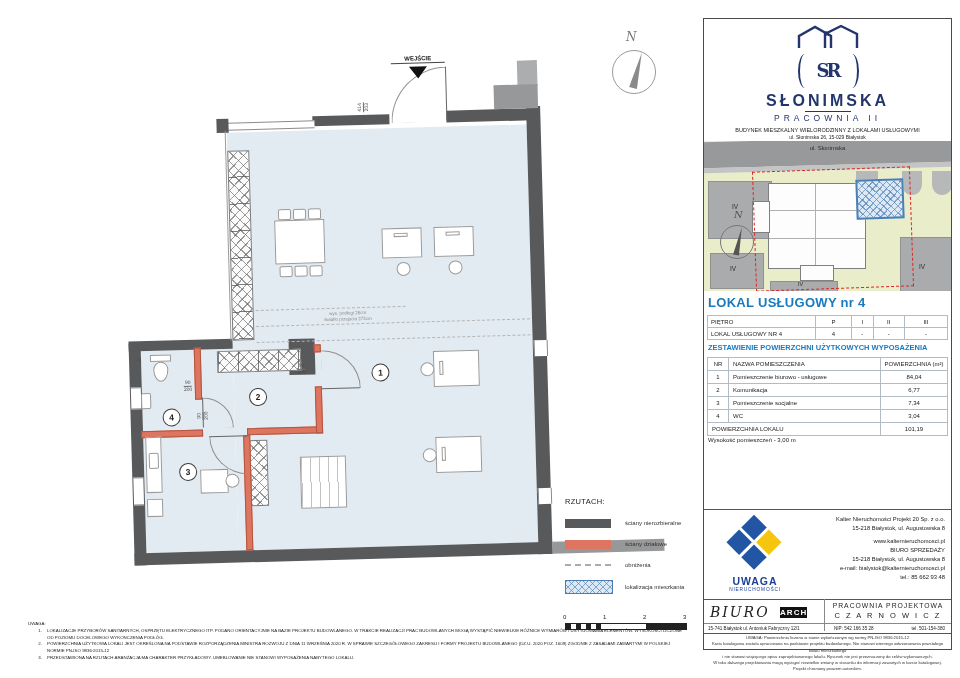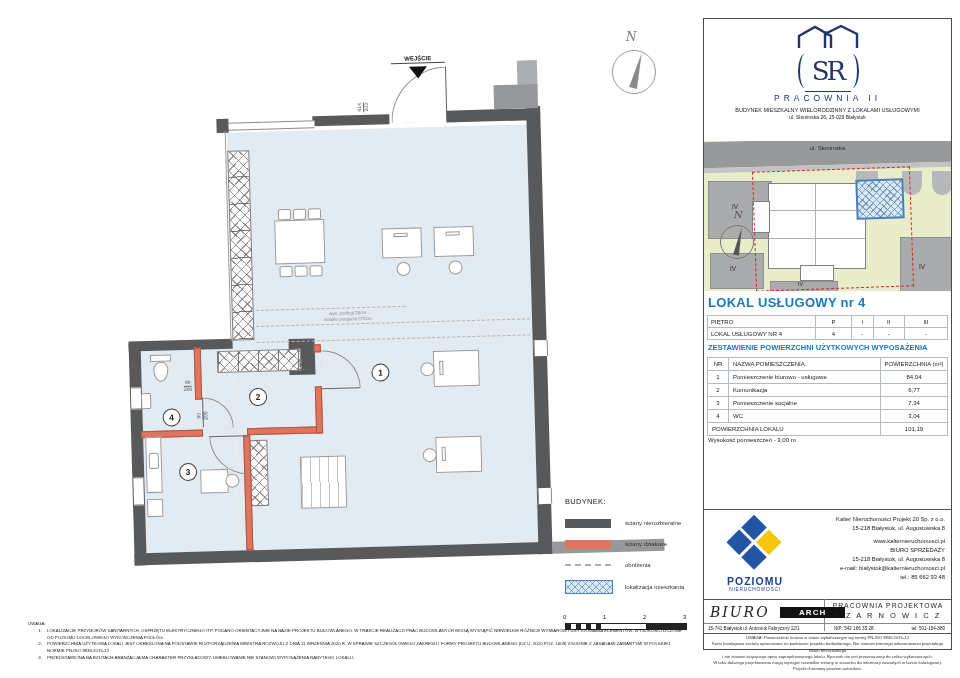--- a/index.html
+++ b/index.html
@@ -176,21 +176,21 @@
 
 </div>
 
 <div>
   <div style="position:absolute;left:626px;top:30px;font-size:12px;color:#777;font-family:'DejaVu Serif',serif;font-style:italic;">N</div>
   <div style="position:absolute;left:612px;top:50px;width:42px;height:42px;border:1px solid #9a9a9a;border-radius:50%;"></div>
   <div style="position:absolute;left:629px;top:52px;width:0;height:0;border-left:4px solid transparent;border-right:4px solid transparent;border-bottom:36px solid #8a8a8a;transform:rotate(14deg);transform-origin:50% 100%;"></div>
 </div>
 
 <div id="legend">
-  <div class="lg-title">BUDYNEK:</div>
+  <div class="lg-title">RZUTACH:</div>
   <div class="lg-row">
     <div class="lg-sw" style="background:#58595b;"></div>
     <div class="lg-lab">ściany nierozbieralne</div>
   </div>
   <div class="lg-row">
     <div class="lg-sw" style="background:#de7560;"></div>
     <div class="lg-lab">ściany działowe</div>
   </div>
   <div class="lg-row">
     <div class="lg-sw" style="height:0;border-top:2px dashed #ababab;top:6px;"></div>
@@ -233,22 +233,23 @@
 
   <div style="position:absolute;left:0;top:0;width:247px;height:122px;text-align:center;">
     <svg width="74" height="26" viewBox="0 0 74 26" style="margin-top:5px;">
       <path d="M8,24 L8,12 L24,3 L40,12 L40,24" fill="none" stroke="#23356d" stroke-width="2.4"></path>
       <path d="M34,24 L34,10 L50,2 L66,10 L66,24" fill="none" stroke="#23356d" stroke-width="2.4"></path>
       <text x="34" y="12" font-size="8" font-weight="bold" fill="#23356d">II</text>
     </svg>
     <div style="position:relative;height:36px;">
       <div style="position:absolute;left:94px;top:0;width:12px;height:34px;border-left:2px solid #23356d;border-radius:60% 0 0 60%;"></div>
       <div style="position:absolute;left:141px;top:0;width:12px;height:34px;border-right:2px solid #23356d;border-radius:0 60% 60% 0;"></div>
-      <div class="navy" style="font-family:'DejaVu Serif',serif;font-size:26px;font-weight:normal;letter-spacing:-3px;line-height:34px;">SR</div>
-    </div>
+      <div class="navy" style="font-family:'DejaVu Serif',serif;font-size:18px;font-weight:bold;letter-spacing:-3px;line-height:34px;">SR</div>
+    </div>
+    <div class="navy" style="font-size:16px;font-weight:bold;letter-spacing:3px;margin-top:2px;">SŁONIMSKA</div>
     <div style="width:46px;height:1px;background:#23356d;margin:1px auto;"></div>
     <div class="navy" style="font-size:8.5px;letter-spacing:4px;margin-top:1px;">PRACOWNIA II</div>
     <div style="font-size:5.5px;color:#222;margin-top:4px;">BUDYNEK MIESZKALNY WIELORODZINNY Z LOKALAMI USŁUGOWYMI</div>
     <div style="font-size:5px;color:#222;margin-top:1px;">ul. Słonimska 26, 15-029 Białystok</div>
   </div>
 
   <div style="position:absolute;left:0;top:122px;width:247px;height:150px;background:#e9edca;overflow:hidden;">
     <div style="position:absolute;left:-4px;top:-2px;width:256px;height:26px;background:#97999b;transform:rotate(-1.5deg);"></div>
     <div style="position:absolute;left:-4px;top:24px;width:256px;height:5px;background:#c2c4c6;transform:rotate(-1.5deg);"></div>
     <div style="position:absolute;left:0;top:4px;width:247px;text-align:center;font-size:6px;color:#2e2e2e;">ul. Słonimska</div>
@@ -339,38 +340,38 @@
   <div style="position:absolute;left:4px;top:418px;font-size:6px;color:#222;">Wysokość pomieszczeń - 3,00 m</div>
 
   <div style="position:absolute;left:0;top:490px;width:247px;height:1px;background:#555;"></div>
   <div>
     <div style="position:absolute;left:30px;top:504px;width:40px;height:40px;transform:rotate(45deg);">
       <div style="position:absolute;left:0;top:0;width:18px;height:18px;background:#2256a5;"></div>
       <div style="position:absolute;left:21px;top:0;width:18px;height:18px;background:#f6c60e;"></div>
       <div style="position:absolute;left:0;top:21px;width:18px;height:18px;background:#2256a5;"></div>
       <div style="position:absolute;left:21px;top:21px;width:18px;height:18px;background:#2256a5;"></div>
     </div>
-    <div style="position:absolute;left:10px;top:556px;width:82px;text-align:center;font-size:10.5px;font-weight:bold;letter-spacing:1px;color:#1d3f97;">POZIOMU</div>
+    <div style="position:absolute;left:10px;top:556px;width:82px;text-align:center;font-size:10.5px;font-weight:bold;letter-spacing:1px;color:#1d3f97;">UWAGA</div>
     <div style="position:absolute;left:10px;top:568px;width:82px;text-align:center;font-size:4.8px;letter-spacing:.8px;color:#1d3f97;">NIERUCHOMOŚCI</div>
   </div>
   <div class="klines">
     <div>Kalter Nieruchomości Projekt 20  Sp. z o.o.</div>
     <div>15-218 Białystok, ul. Augustowska 8</div>
     <div style="margin-top:4px;">www.kalternieruchomosci.pl</div>
     <div>BIURO SPRZEDAŻY</div>
     <div>15-218 Białystok, ul. Augustowska 8</div>
     <div>e-mail: bialystok@kalternieruchomosci.pl</div>
     <div>tel.: 85 662 93 48</div>
   </div>
 
   <div style="position:absolute;left:0;top:580px;width:247px;height:1px;background:#555;"></div>
   <div style="position:absolute;left:120px;top:580px;width:1px;height:32px;background:#888;"></div>
   <div style="position:absolute;left:6px;top:584px;">
     <span style="font-family:'DejaVu Serif',serif;font-style:italic;font-size:14px;letter-spacing:2px;color:#222;">BIURO</span>
-    <span style="background:#111;color:#fff;font-size:8px;font-weight:bold;padding:1px 19px;margin-left:6px;letter-spacing:1px;vertical-align:2px;">ARCH</span>
+    <span style="background:#111;color:#fff;font-size:8px;font-weight:bold;padding:1px 0;margin-left:6px;letter-spacing:1px;vertical-align:2px;">ARCH</span>
   </div>
   <div style="position:absolute;left:124px;top:583px;width:120px;text-align:center;font-size:6.8px;letter-spacing:1px;color:#222;">PRACOWNIA PROJEKTOWA</div>
   <div style="position:absolute;left:124px;top:592px;width:120px;text-align:center;font-size:7.5px;letter-spacing:2px;color:#222;">C Z A R N O W I C Z</div>
   <div style="position:absolute;left:0;top:604px;width:247px;height:1px;background:#888;"></div>
   <div style="position:absolute;left:4px;top:607px;font-size:4.6px;color:#222;">15-741 Białystok    ul. Antoniuk Fabryczny  12/1</div>
   <div style="position:absolute;left:130px;top:607px;font-size:4.6px;color:#222;">NIP:  542 166 35 28</div>
   <div style="position:absolute;right:6px;top:607px;font-size:4.6px;color:#222;">tel. 501-154-380</div>
 
   <div style="position:absolute;left:0;top:614px;width:247px;height:1px;background:#555;"></div>
   <div class="fine" style="position:absolute;left:3px;top:616px;width:241px;">

